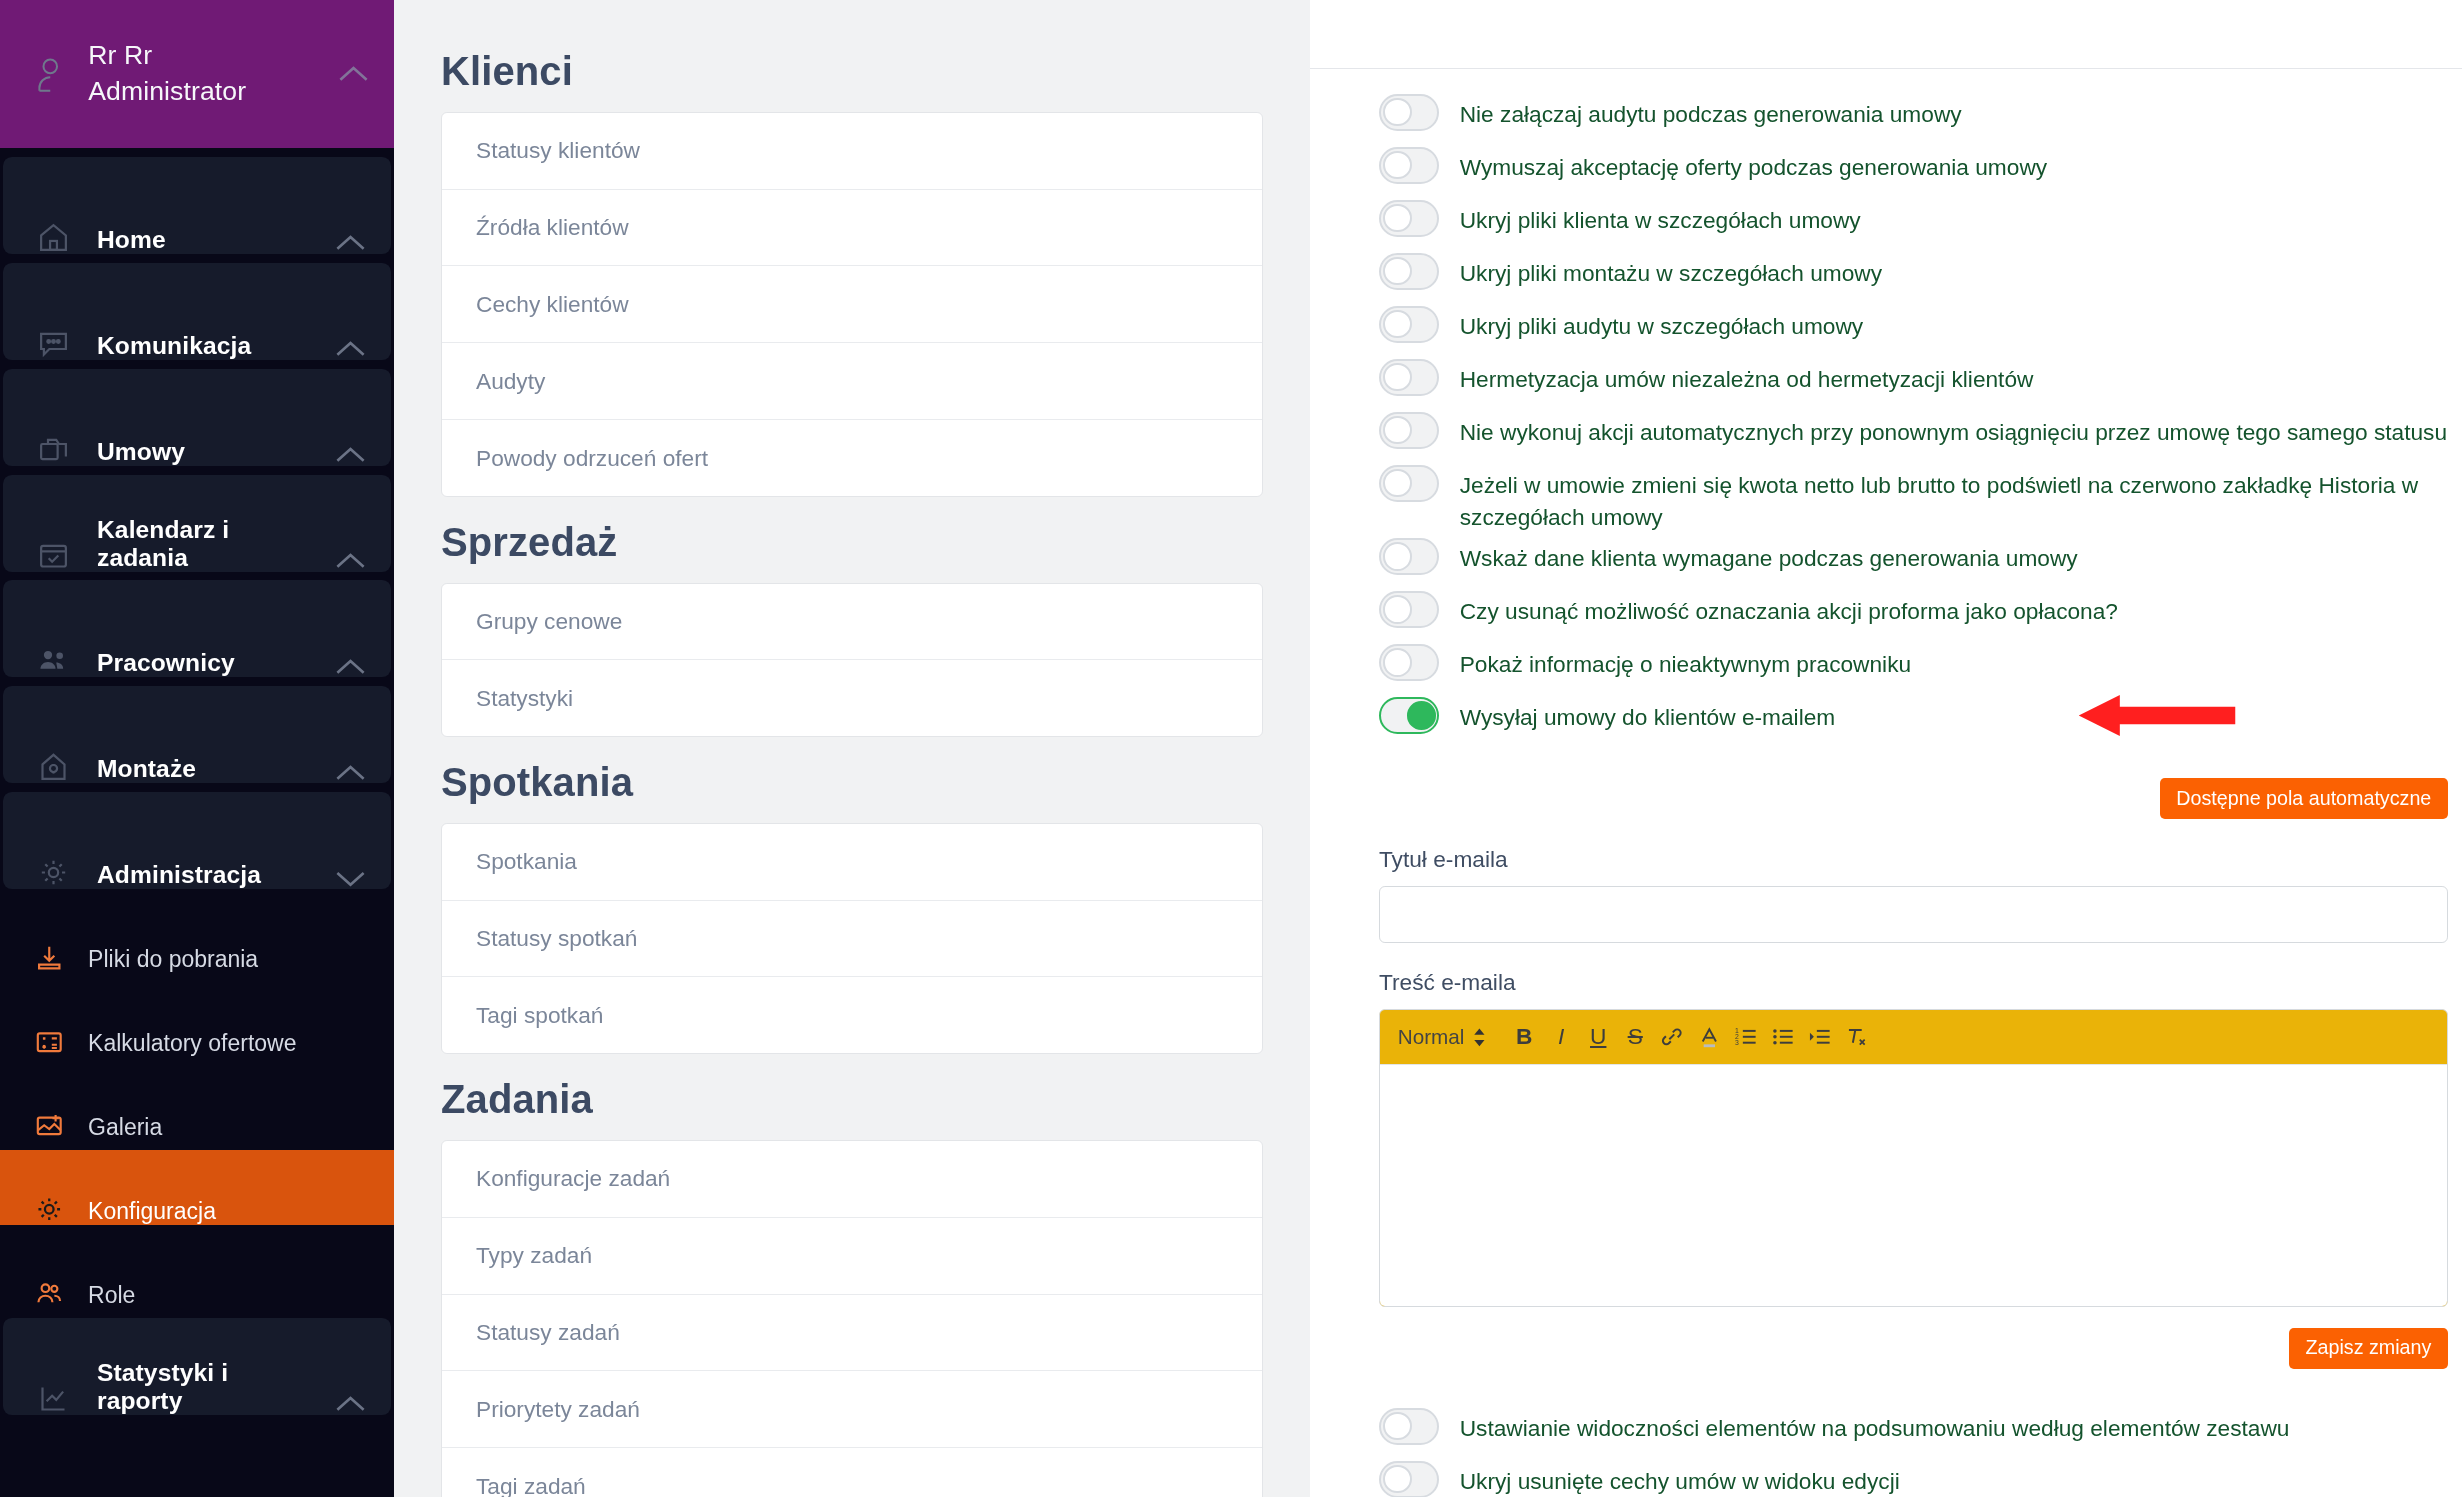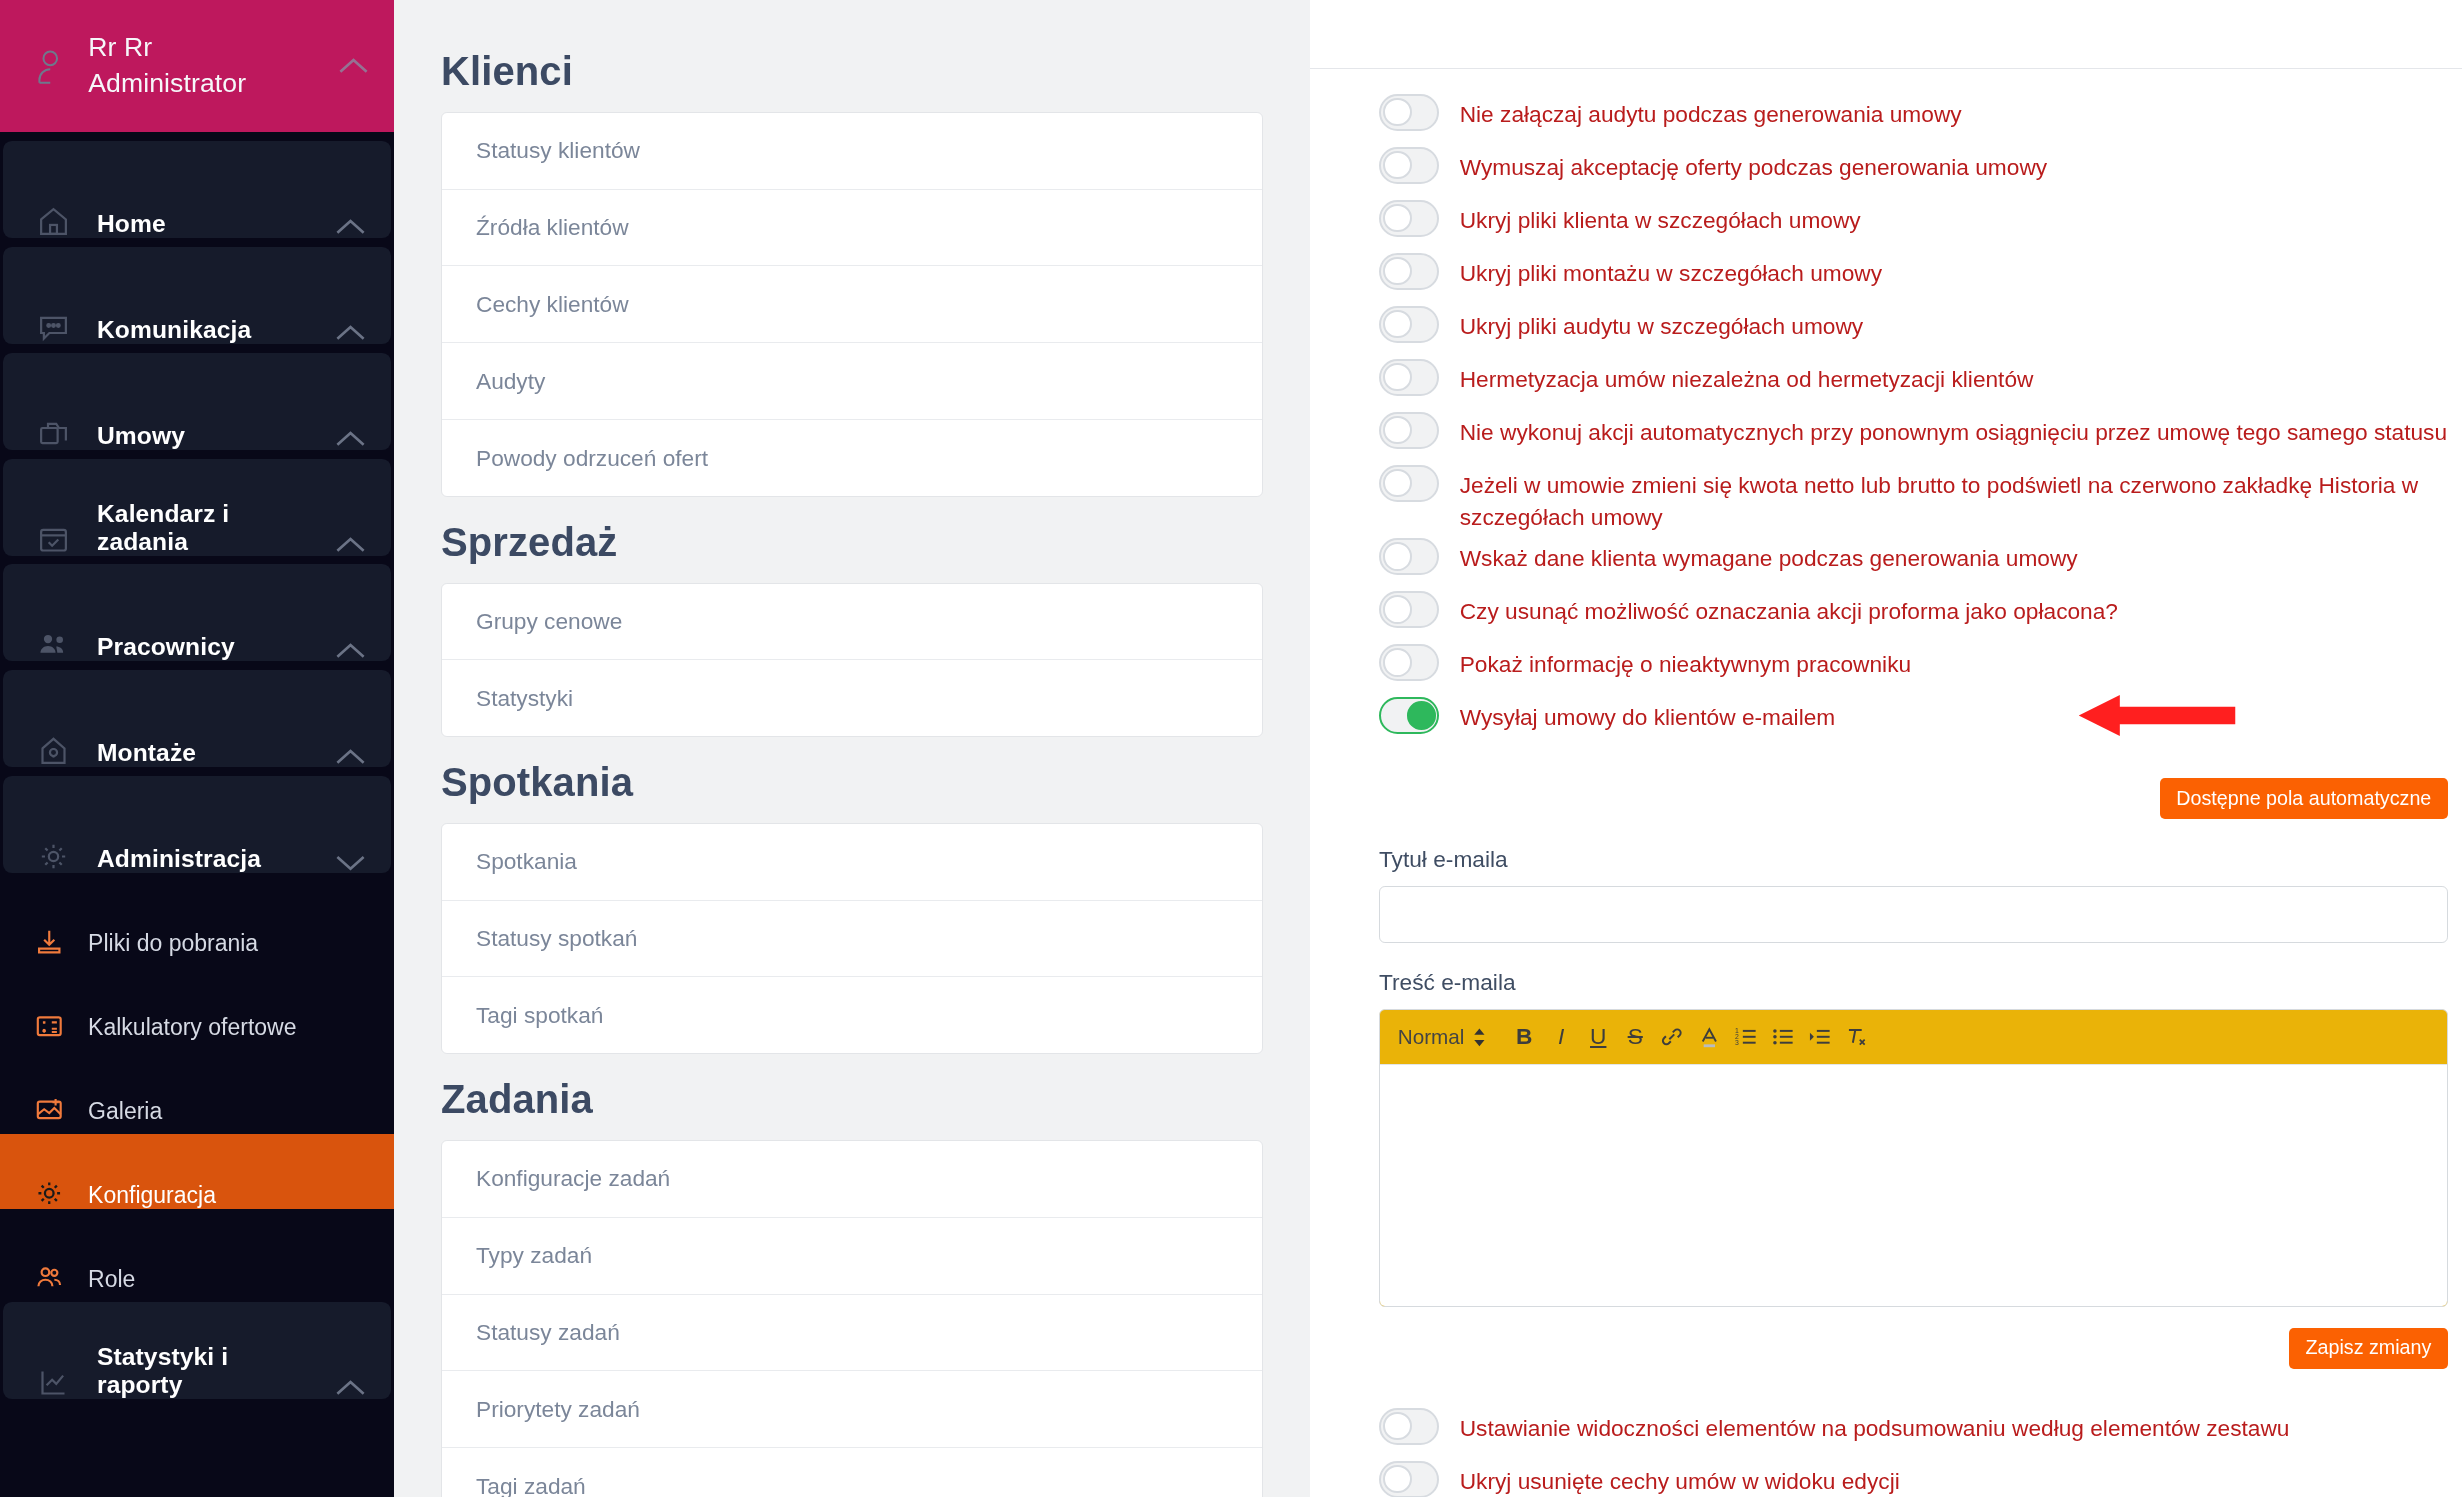--- a/index.html
+++ b/index.html
@@ -12,21 +12,21 @@
   .app { display: flex; width: 3874px; height: 1498px; }
 
   
   .sidebar {
     width: 394px; min-width: 394px; height: 1498px;
     background: #080818;
     display: flex; flex-direction: column;
     overflow: hidden; position: relative;
   }
   .user-block {
-    height: 132px; background: #be185d;
+    height: 148px; background: #701a75;
     display: flex; align-items: center; padding: 0 22.7px 0 34px;
     gap: 21.7px; flex-shrink: 0;
   }
   .user-icon { width: 32.5px; height: 39px; flex-shrink: 0; }
   .user-name {
     flex: 1; color: #f6f7fa; font-size: 26.6px; line-height: 1.35;
     font-weight: 400; letter-spacing: 0.1px;
   }
   .chev { width: 35px; height: 21.7px; flex-shrink: 0; opacity: .75; }
 
@@ -95,21 +95,21 @@
     margin-top: 4.9px;
   }
   .toggle .knob {
     position: absolute; width: 28.6px; height: 28.6px; border-radius: 50%;
     background: #ffffff; border: 2px solid #d7dbe0; top: 2px; left: 2px;
   }
   .toggle.on { background: #f1f2f3; border-color: #2eb85c; }
   .toggle.on .knob { left: auto; right: 1px; background: #2eb85c; border-color: #2eb85c; }
 
   .toggle-label {
-    font-size: 22.7px; color: #b91c1c; line-height: 1.42;
+    font-size: 22.7px; color: #14532d; line-height: 1.42;
     max-width: 1064px; padding-top: 8.9px;
   }
 
   .arrow-mark {
     position: absolute; left: 768px; top: 693px;
     width: 158px; height: 45px;
   }
 
   .email-block { margin-top: 32.5px; width: 1069px; }
   .btn-row { display: flex; justify-content: flex-end; }

